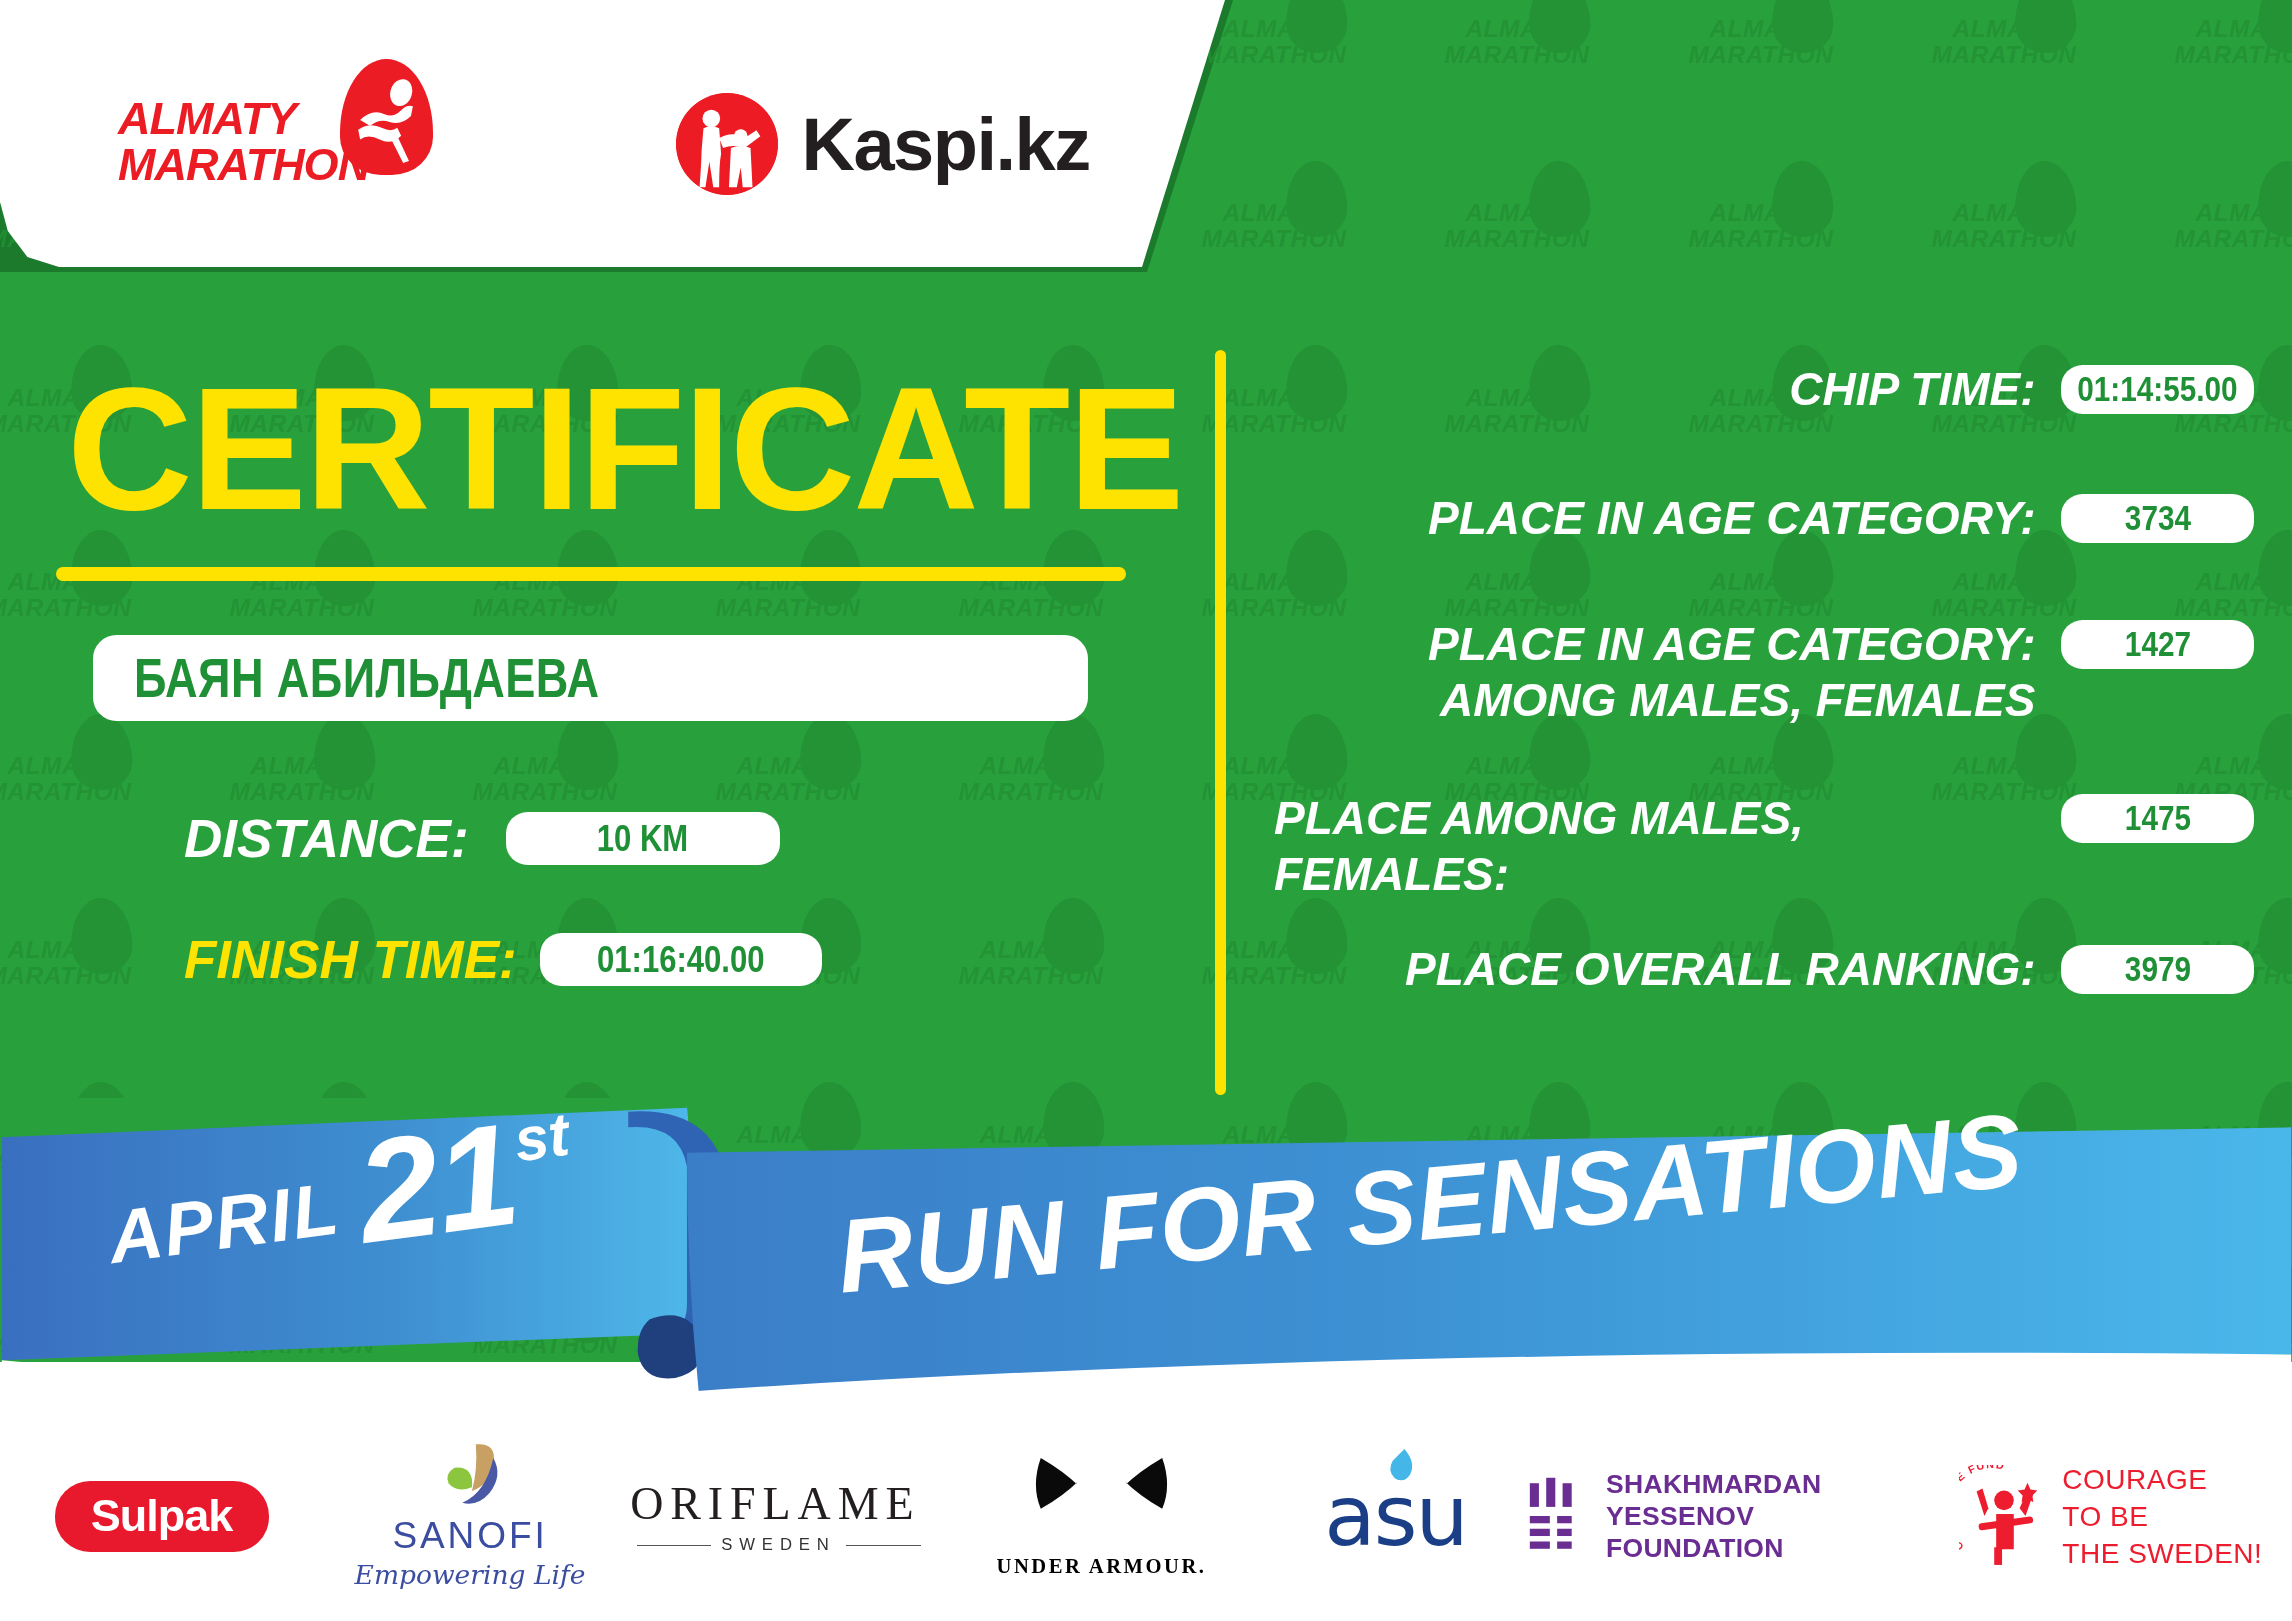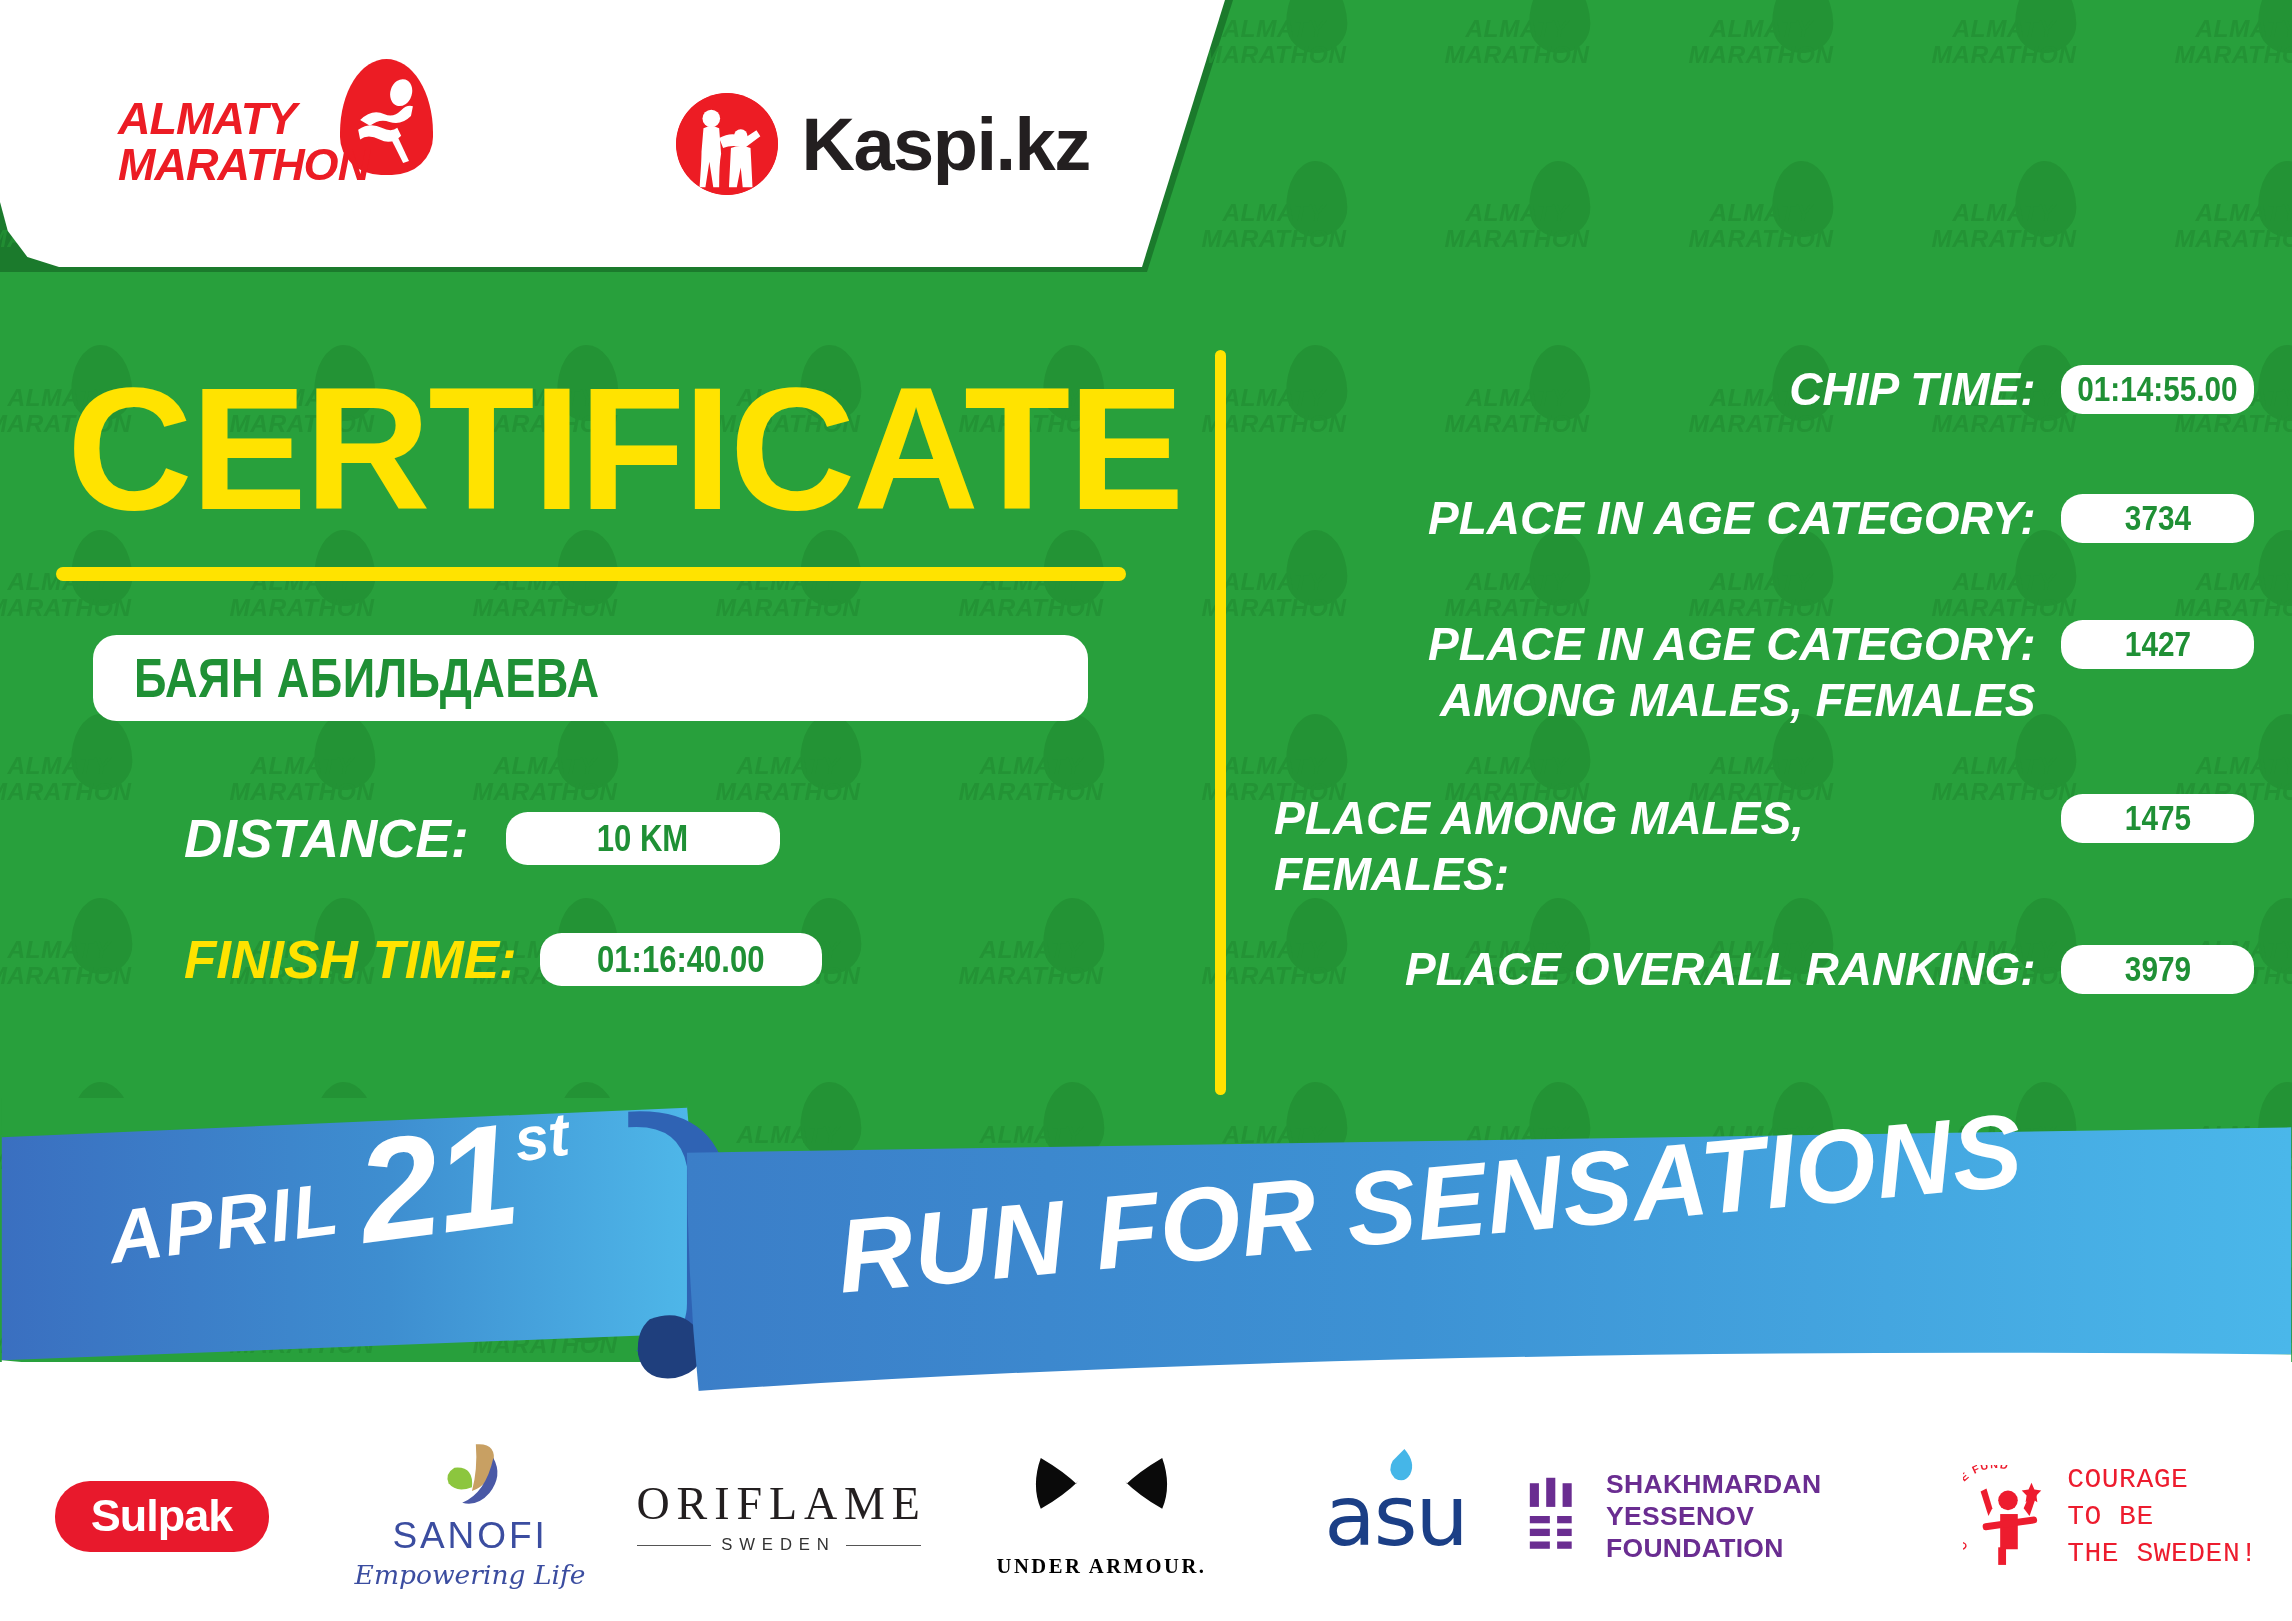--- a/index.html
+++ b/index.html
@@ -297,21 +297,21 @@
   .sanofi-wrap { display:flex; flex-direction:column; align-items:center; }
   .sanofi-name {
     color: #3b4da0; font-size: 37px; font-weight: 400;
     letter-spacing: 2.9px; margin-top: 3.9px;
   }
   .sanofi-tag {
     color: #3b4da0; font-size: 26.5px; font-style: italic;
     font-family: "DejaVu Serif", serif; margin-top: 2px;
   }
 
-  .oriflame-wrap { display:flex; flex-direction:column; align-items:flex-start; }
+  .oriflame-wrap { display:flex; flex-direction:column; align-items:flex-end; }
   .oriflame-name {
     color: #231f20; font-size: 46px; font-weight: 300;
     letter-spacing: 6.9px; font-family: "Liberation Serif", serif;
   }
   .oriflame-sub {
     display:flex; align-items:center; gap:9.8px; margin-top: 5.9px; width: 100%;
   }
   .oriflame-sub .rule { flex:1; height:1px; background:#555; }
   .oriflame-sub .txt {
     color:#333; font-size:16.7px; letter-spacing: 6.9px;
@@ -332,21 +332,21 @@
   .yess-mark { width: 61px; height: 82px; }
   .yess-text {
     color:#6a2d91; font-size:26.5px; font-weight:900; line-height:32px;
     letter-spacing: 0.3px;
   }
 
   .courage-wrap { display:flex; align-items:center; gap:13.7px; }
   .courage-text {
     color:#ed1c2e; font-size:28px; font-weight:400; line-height:37px;
     letter-spacing: 0.5px;
-    font-family:Liberation Mono, monospace;
+    font-family:Liberation Sans, sans-serif;
   }
 </style>
 </head>
 <body>
 
 <div id="cert">
 
   <div class="green-bg">
     <div class="border-stroke"></div>
     <div class="watermark" id="watermark">

